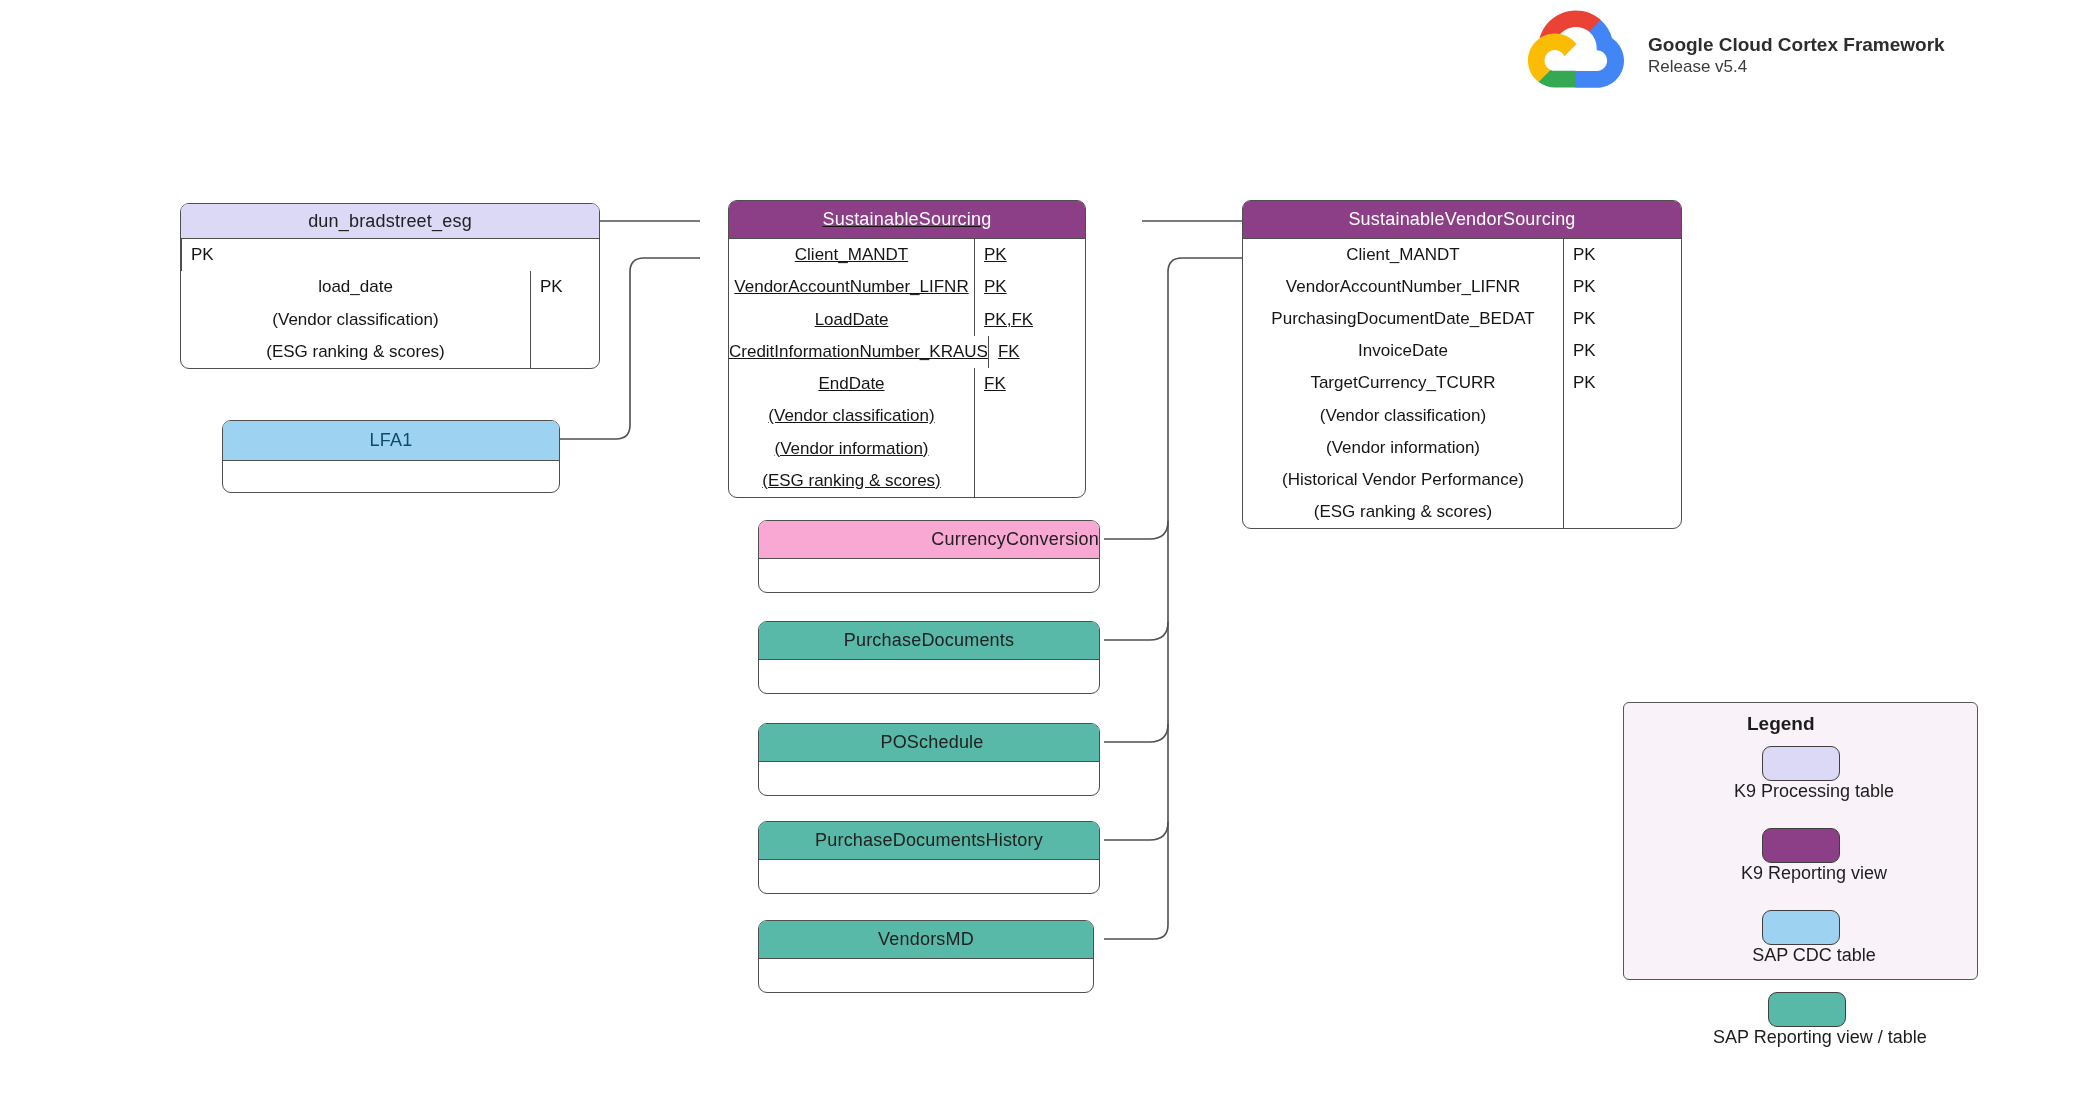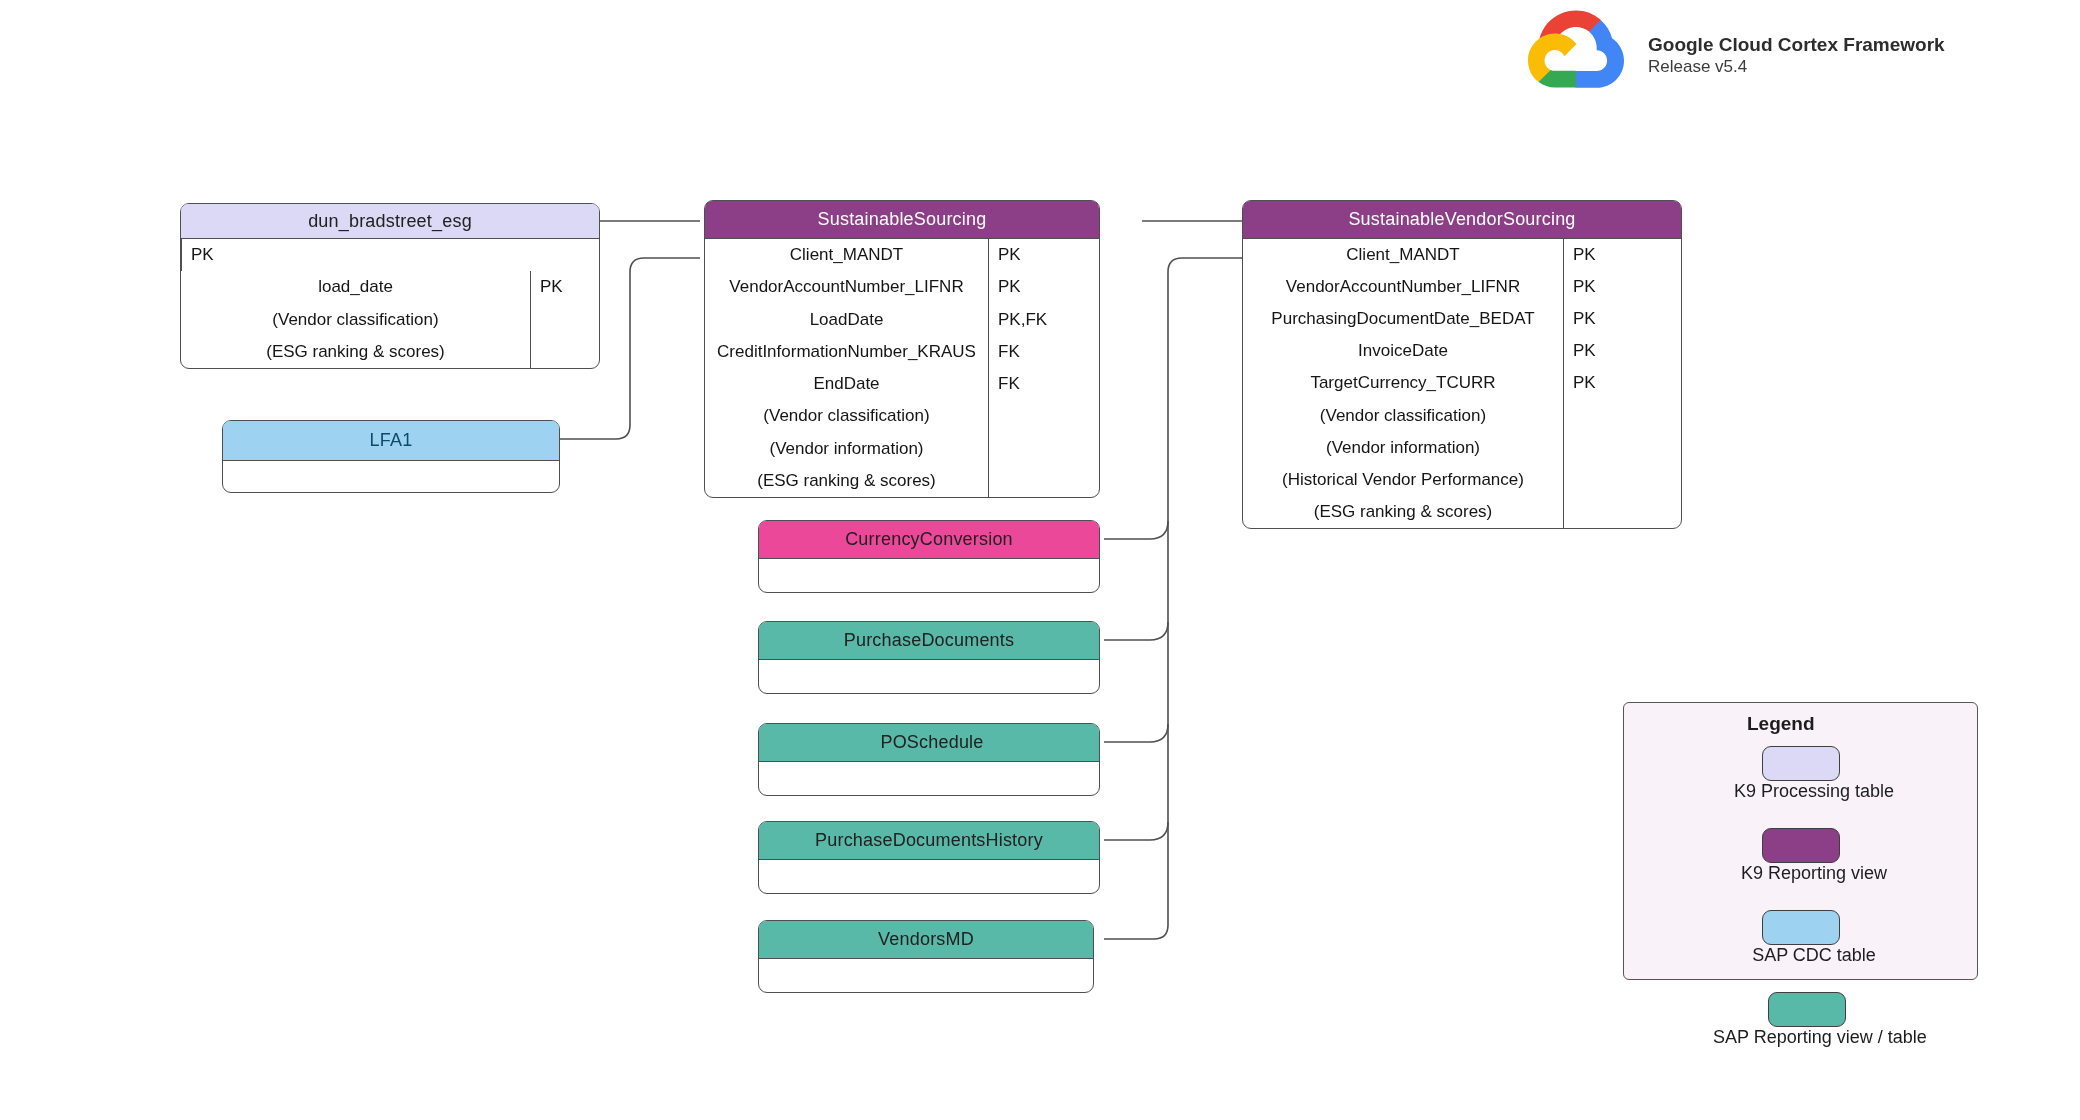--- a/index.html
+++ b/index.html
@@ -25,21 +25,21 @@
     letter-spacing:.2px;
   }
   .tbody{display:flex;flex-direction:column;flex:1 1 auto;border-radius:0 0 7px 7px;overflow:hidden;}
   .trow{flex:1 1 0;display:flex;}
   .cell{font-size:17px;}
   .cell.name{flex:1 1 auto;display:flex;align-items:center;justify-content:center;text-align:center;}
   .cell.key{border-left:1.4px solid var(--line);display:flex;align-items:center;padding-left:9px;box-sizing:border-box;}
 
   
   .pos-dun {left:180px;top:203px;width:420px;}  .pos-dun  .thead{height:34px;} .pos-dun  .tbody{height:129px;} .pos-dun .key{flex:0 0 69px;}
-  .pos-ss  {left:704px;top:200px;width:396px;}  .pos-ss   .thead{height:37px;} .pos-ss   .tbody{height:258px;} .pos-ss  .key{flex:0 0 111px;}
+  .pos-ss  {left:728px;top:200px;width:358px;text-decoration:underline;}  .pos-ss   .thead{height:37px;} .pos-ss   .tbody{height:258px;} .pos-ss  .key{flex:0 0 111px;}
   .pos-svs {left:1242px;top:200px;width:440px;} .pos-svs  .thead{height:37px;} .pos-svs  .tbody{height:289px;} .pos-svs .key{flex:0 0 118px;}
   .pos-lfa1{left:222px;top:420px;width:338px;}  .pos-lfa1 .thead{height:39px;} .pos-lfa1 .tbody{height:31px;}
   .pos-cc  {left:758px;top:520px;width:342px;}  .pos-cc   .thead{height:37px;} .pos-cc   .tbody{height:33px;}
   .pos-pd  {left:758px;top:621px;width:342px;}  .pos-pd   .thead{height:37px;} .pos-pd   .tbody{height:33px;}
   .pos-pos {left:758px;top:723px;width:342px;}  .pos-pos  .thead{height:37px;} .pos-pos  .tbody{height:33px;}
   .pos-pdh {left:758px;top:821px;width:342px;}  .pos-pdh  .thead{height:37px;} .pos-pdh  .tbody{height:33px;}
   .pos-vmd {left:758px;top:920px;width:336px;}  .pos-vmd  .thead{height:37px;} .pos-vmd  .tbody{height:33px;}
 
   
   .brand{position:absolute;z-index:2;}
@@ -189,21 +189,21 @@
       </div>
     </div>
 </div>
 <div class="table pos-lfa1">
   <div class="thead" style="background: rgb(157, 211, 241); color: #0c4a6e;">
       <span>LFA1</span>
     </div>
   <div class="tbody"></div>
 </div>
 <div class="table pos-cc">
-  <div class="thead" style="background: #ec4899; color: rgb(33, 33, 33);">
+  <div class="thead" style="background: #f9a8d4; color: rgb(33, 33, 33); justify-content: flex-end;">
       <span>CurrencyConversion</span>
     </div>
   <div class="tbody"></div>
 </div>
 <div class="table pos-pd">
   <div class="thead" style="background: rgb(88, 185, 168); color: rgb(33, 33, 33);">
       <span>PurchaseDocuments</span>
     </div>
   <div class="tbody"></div>
 </div>

